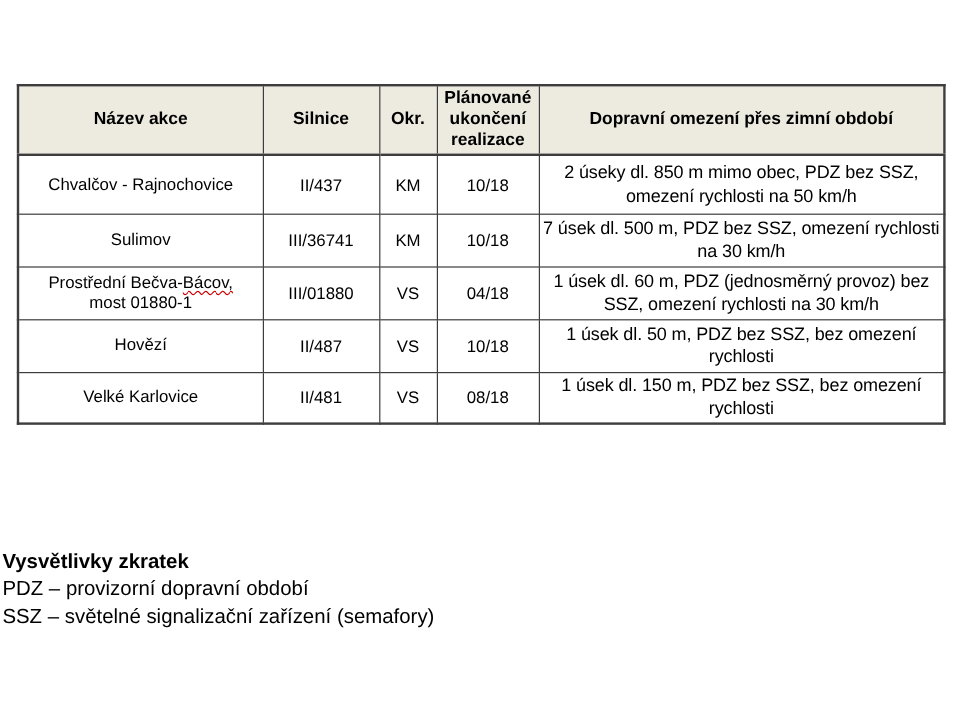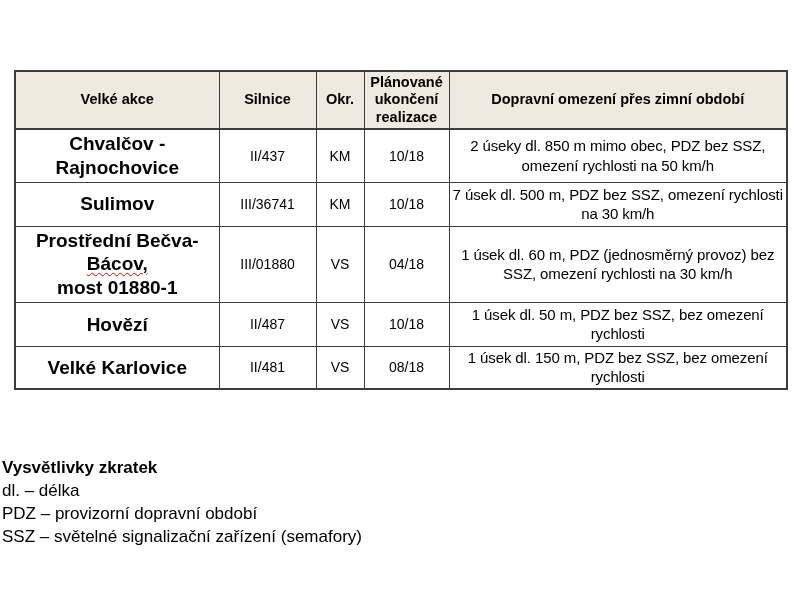--- a/index.html
+++ b/index.html
@@ -39,22 +39,22 @@
     font-size: 14.5px;
     font-weight: bold;
     line-height: 1.2;
   }
   .doc-table thead tr { height: 58px; }
   .doc-table tbody tr { height: 44px; }
   .doc-table tbody tr.r1 { height: 49px; }
   .doc-table tbody tr.r7 { height: 30px; }
 
   td.cell-name {
-    font-weight: bold;
-    font-size: 19px;
+    font-weight: normal;
+    font-size: 14px;
     line-height: 1.25;
     margin-left: 44px;
   }
   td.cell-mid {
     font-size: 14px;
   }
   td.cell-restr {
     font-size: 15px;
     line-height: 1.3;
     letter-spacing: -0.1px;
@@ -84,21 +84,21 @@
 <table class="doc-table">
   <colgroup>
     <col style="width:204px">
     <col style="width:97px">
     <col style="width:48px">
     <col style="width:85px">
     <col style="width:338px">
   </colgroup>
   <thead>
     <tr>
-      <th>Velké akce</th>
+      <th>Název akce</th>
       <th>Silnice</th>
       <th>Okr.</th>
       <th>Plánované ukončení realizace</th>
       <th>Dopravní omezení přes zimní období</th>
     </tr>
   </thead>
   <tbody>
     <tr class="r1">
       <td class="cell-name">Chvalčov - Rajnochovice</td>
       <td class="cell-mid">II/437</td>
@@ -132,16 +132,15 @@
       <td class="cell-mid">II/481</td>
       <td class="cell-mid">VS</td>
       <td class="cell-mid">08/18</td>
       <td class="cell-restr">1 úsek dl. 150 m, PDZ bez SSZ, bez omezení rychlosti</td>
     </tr>
   </tbody>
 </table>
 
 <div class="legend">
   <div class="legend-title">Vysvětlivky zkratek</div>
-  <div class="legend-line">dl. – délka</div>
   <div class="legend-line">PDZ – provizorní dopravní období</div>
   <div class="legend-line">SSZ – světelné signalizační zařízení (semafory)</div>
 </div>
 
 </body></html>

